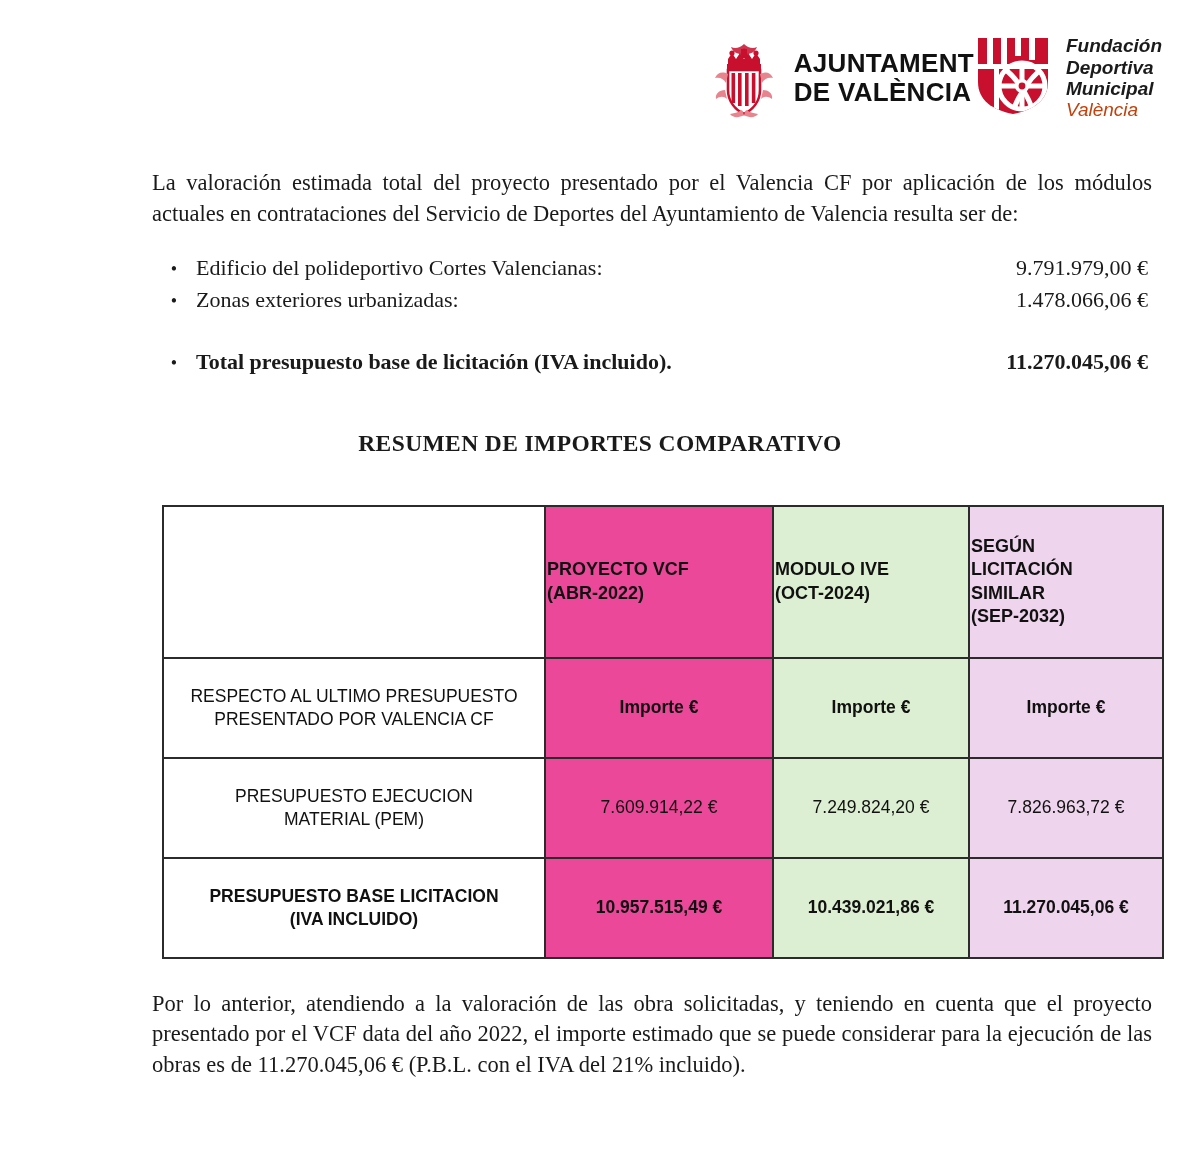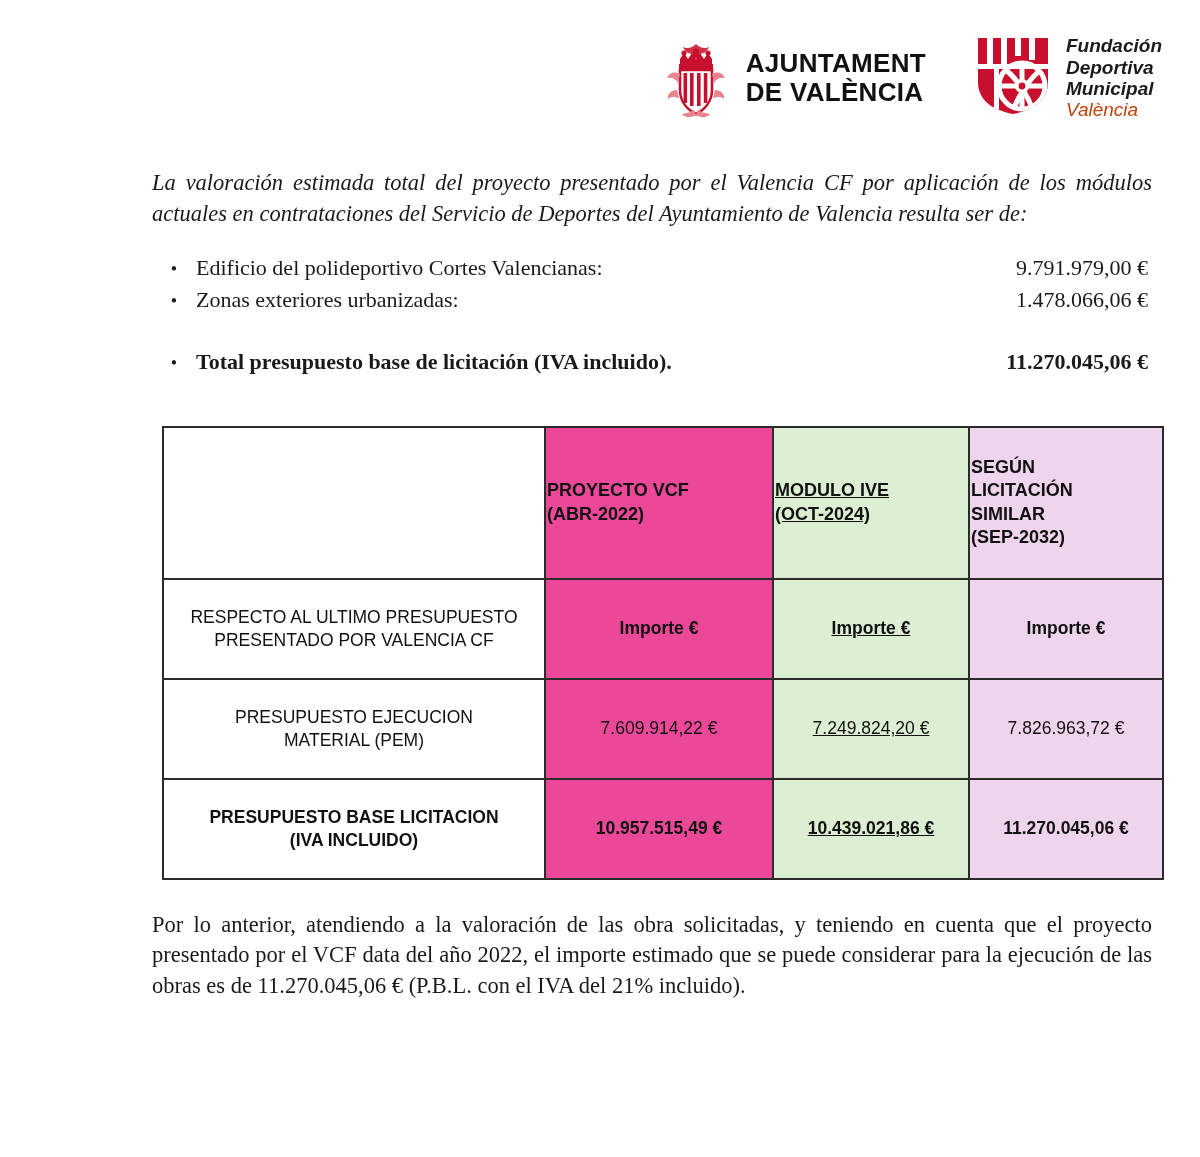--- a/index.html
+++ b/index.html
@@ -15,21 +15,20 @@
     position: relative;
     overflow: hidden;
   }
 
   
   .header {
     display: flex;
     justify-content: flex-end;
     align-items: center;
     padding: 34px 38px 0 0;
-    gap: 48px;
   }
   .logo-block {
     display: flex;
     align-items: center;
     gap: 14px;
   }
   .crest-svg { display: block; }
   .ajunt-text {
     font-family: "Liberation Sans", "DejaVu Sans", sans-serif;
     font-weight: bold;
@@ -58,21 +57,21 @@
   .content {
     padding: 0 42px 0 152px;
   }
   .para {
     font-size: 22.5px;
     line-height: 1.37;
     text-align: justify;
     margin: 0;
     width: 1000px;
   }
-  .intro { margin-top: 46px; font-style: italic; }
+  .intro { margin-top: 46px; }
 
   
   .bullets {
     margin: 22px 0 0 0;
     padding: 0;
     list-style: none;
     width: 1000px;
   }
   .bullets li {
     display: flex;
@@ -140,21 +139,21 @@
     border: 2px solid #2b2b2b;
     font-size: 18px;
     font-weight: bold;
     text-align: left;
     vertical-align: middle;
     height: 148px;
     line-height: 1.3;
     color: #111111;
   }
   .col-a { background: #ec4899; }
-  .col-b { background: #dcefd2; text-decoration: underline; }
+  .col-b { background: #dcefd2; }
   .col-c { background: #eed4ec; }
 
   td.rowlabel {
     background: #ffffff;
     text-align: center;
     line-height: 1.32;
     font-size: 17.5px;
     padding-left: 12px;
   }
   td.rowlabel.bold { font-weight: bold; }
@@ -264,20 +263,21 @@
       <span class="lbl">Zonas exteriores urbanizadas:</span>
       <span class="amt">1.478.066,06 €</span>
     </li>
     <li class="spaced bold">
       <span class="dot">•</span>
       <span class="lbl">Total presupuesto base de licitación (IVA incluido).</span>
       <span class="amt">11.270.045,06 €</span>
     </li>
   </ul>
 
+  <div class="section-title">RESUMEN DE IMPORTES COMPARATIVO</div>
 
   <div class="table-wrap">
     <table class="cmp">
       <colgroup>
         <col class="c-label">
           <col class="c-a">
           <col class="c-b">
           <col class="c-c">
       </colgroup>
       <thead>

